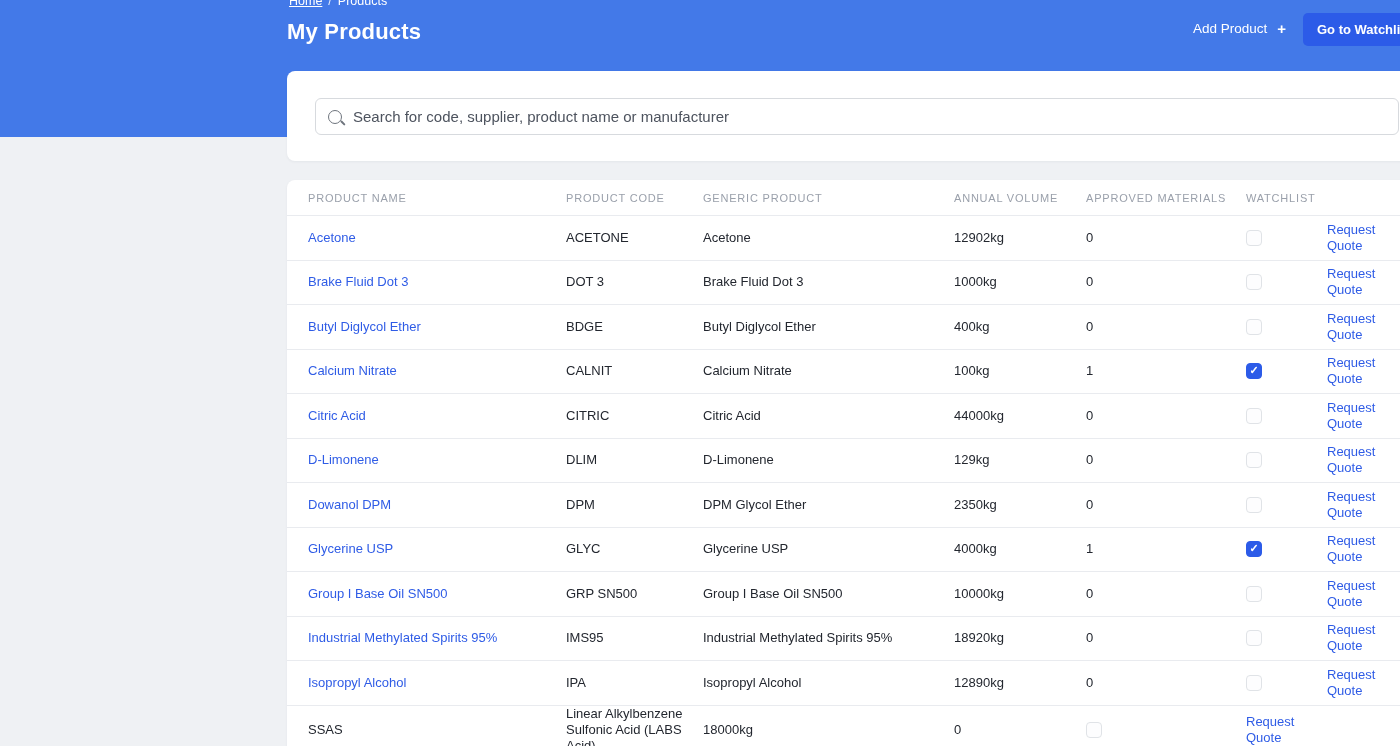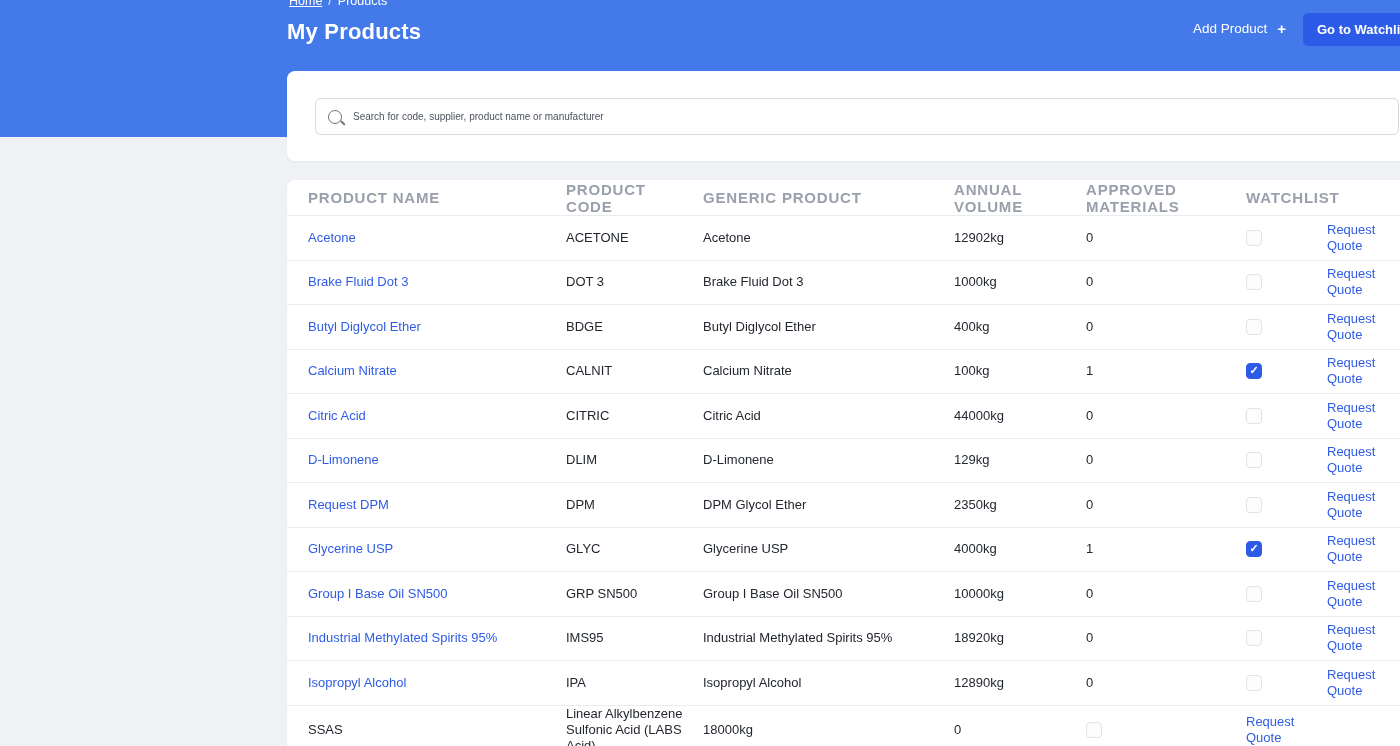--- a/index.html
+++ b/index.html
@@ -28,28 +28,28 @@
   .page-title{position:absolute;left:287px;top:19px;color:#ffffff;font-size:22px;font-weight:700;letter-spacing:.2px;}
   .add-product{position:absolute;left:1193px;top:20px;color:#ffffff;font-size:13.5px;font-weight:500;display:flex;align-items:center;gap:10px;cursor:pointer;text-align:right;}
   .add-product .plus{font-size:15px;font-weight:600;}
   .watchlist-btn{position:absolute;left:1303px;top:13px;height:33px;width:110px;background:var(--button-blue);border:none;border-radius:5px;color:#ffffff;font-family:"Liberation Sans",sans-serif;font-size:13px;font-weight:600;padding:0 14px;text-align:left;white-space:nowrap;cursor:pointer;}
 
   
   .search-card{position:absolute;left:287px;top:71px;width:1120px;height:90px;background:var(--card-bg);border-radius:8px 0 0 8px;box-shadow:0 1px 3px rgba(20,30,60,.05);}
   .search-box{position:absolute;left:28px;top:27px;height:37px;width:1084px;border:1px solid var(--input-border);border-radius:6px;background:#fff;display:flex;align-items:center;padding:0 12px;}
   .search-box .mag{width:14px;height:14px;border:1.6px solid #6e747d;border-radius:50%;position:relative;flex:0 0 auto;}
   .search-box .mag::after{content:"";position:absolute;width:6px;height:1.6px;background:#6e747d;transform:rotate(45deg);right:-5px;bottom:-1px;border-radius:1px;}
-  .search-box input{border:none;outline:none;flex:1;margin-left:11px;font-family:"Liberation Sans",sans-serif;font-size:10px;color:var(--text-dark);background:transparent;}
+  .search-box input{border:none;outline:none;flex:1;margin-left:11px;font-family:"Liberation Sans",sans-serif;font-size:15px;color:var(--text-dark);background:transparent;}
   .search-box input::placeholder{color:var(--placeholder);opacity:1;}
 
   
   .table-card{position:absolute;left:287px;top:180px;width:1120px;height:640px;background:var(--card-bg);border-radius:8px 0 0 0;box-shadow:0 1px 3px rgba(20,30,60,.05);}
   .t-grid{display:grid;grid-template-columns:258px 137px 251px 132px 160px 81px 1fr;align-items:center;padding-left:21px;}
   .t-head{height:36px;border-bottom:1px solid var(--row-border);}
-  .t-head .th{font-size:15px;font-weight:700;letter-spacing:.8px;color:var(--text-col-header);text-transform:uppercase;padding-right:10px;}
+  .t-head .th{font-size:11px;font-weight:400;letter-spacing:.8px;color:var(--text-col-header);text-transform:uppercase;padding-right:10px;}
   .t-row{min-height:44.5px;border-bottom:1px solid var(--row-border);}
   .t-row:last-child{border-bottom:none;}
   .cell{font-size:13px;color:var(--text-dark);font-weight:500;padding-right:14px;line-height:1.25;}
   .cell.generic{position:relative;}
   .name-link,.quote-link{font-size:13px;color:var(--link-blue);font-weight:500;text-decoration:none;cursor:pointer;}
   .checkbox{width:16px;height:16px;border:1px solid #e0e3e7;border-radius:4px;background:#fdfdfe;cursor:pointer;position:relative;}
   .checkbox.checked{background:var(--button-blue);border-color:var(--button-blue);}
   .checkbox.checked::after{content:"✓";position:absolute;left:0;top:0;width:100%;height:100%;display:flex;align-items:center;justify-content:center;color:#fff;font-size:11px;font-weight:700;}
 </style>
 </head>
@@ -149,21 +149,21 @@
           <div class="cell">DLIM</div>
           <div class="cell generic">D-Limonene</div>
           <div class="cell">129kg</div>
           <div class="cell">0</div>
           <div class="cell">
             <div class="checkbox"></div>
           </div>
           <div class="cell"><a class="quote-link">Request Quote</a></div>
         </div>
         <div class="t-grid t-row">
-          <div class="cell"><a class="name-link">Request DPM</a></div>
+          <div class="cell"><a class="name-link">Dowanol DPM</a></div>
           <div class="cell">DPM</div>
           <div class="cell generic">DPM Glycol Ether</div>
           <div class="cell">2350kg</div>
           <div class="cell">0</div>
           <div class="cell">
             <div class="checkbox"></div>
           </div>
           <div class="cell"><a class="quote-link">Request Quote</a></div>
         </div>
         <div class="t-grid t-row">

